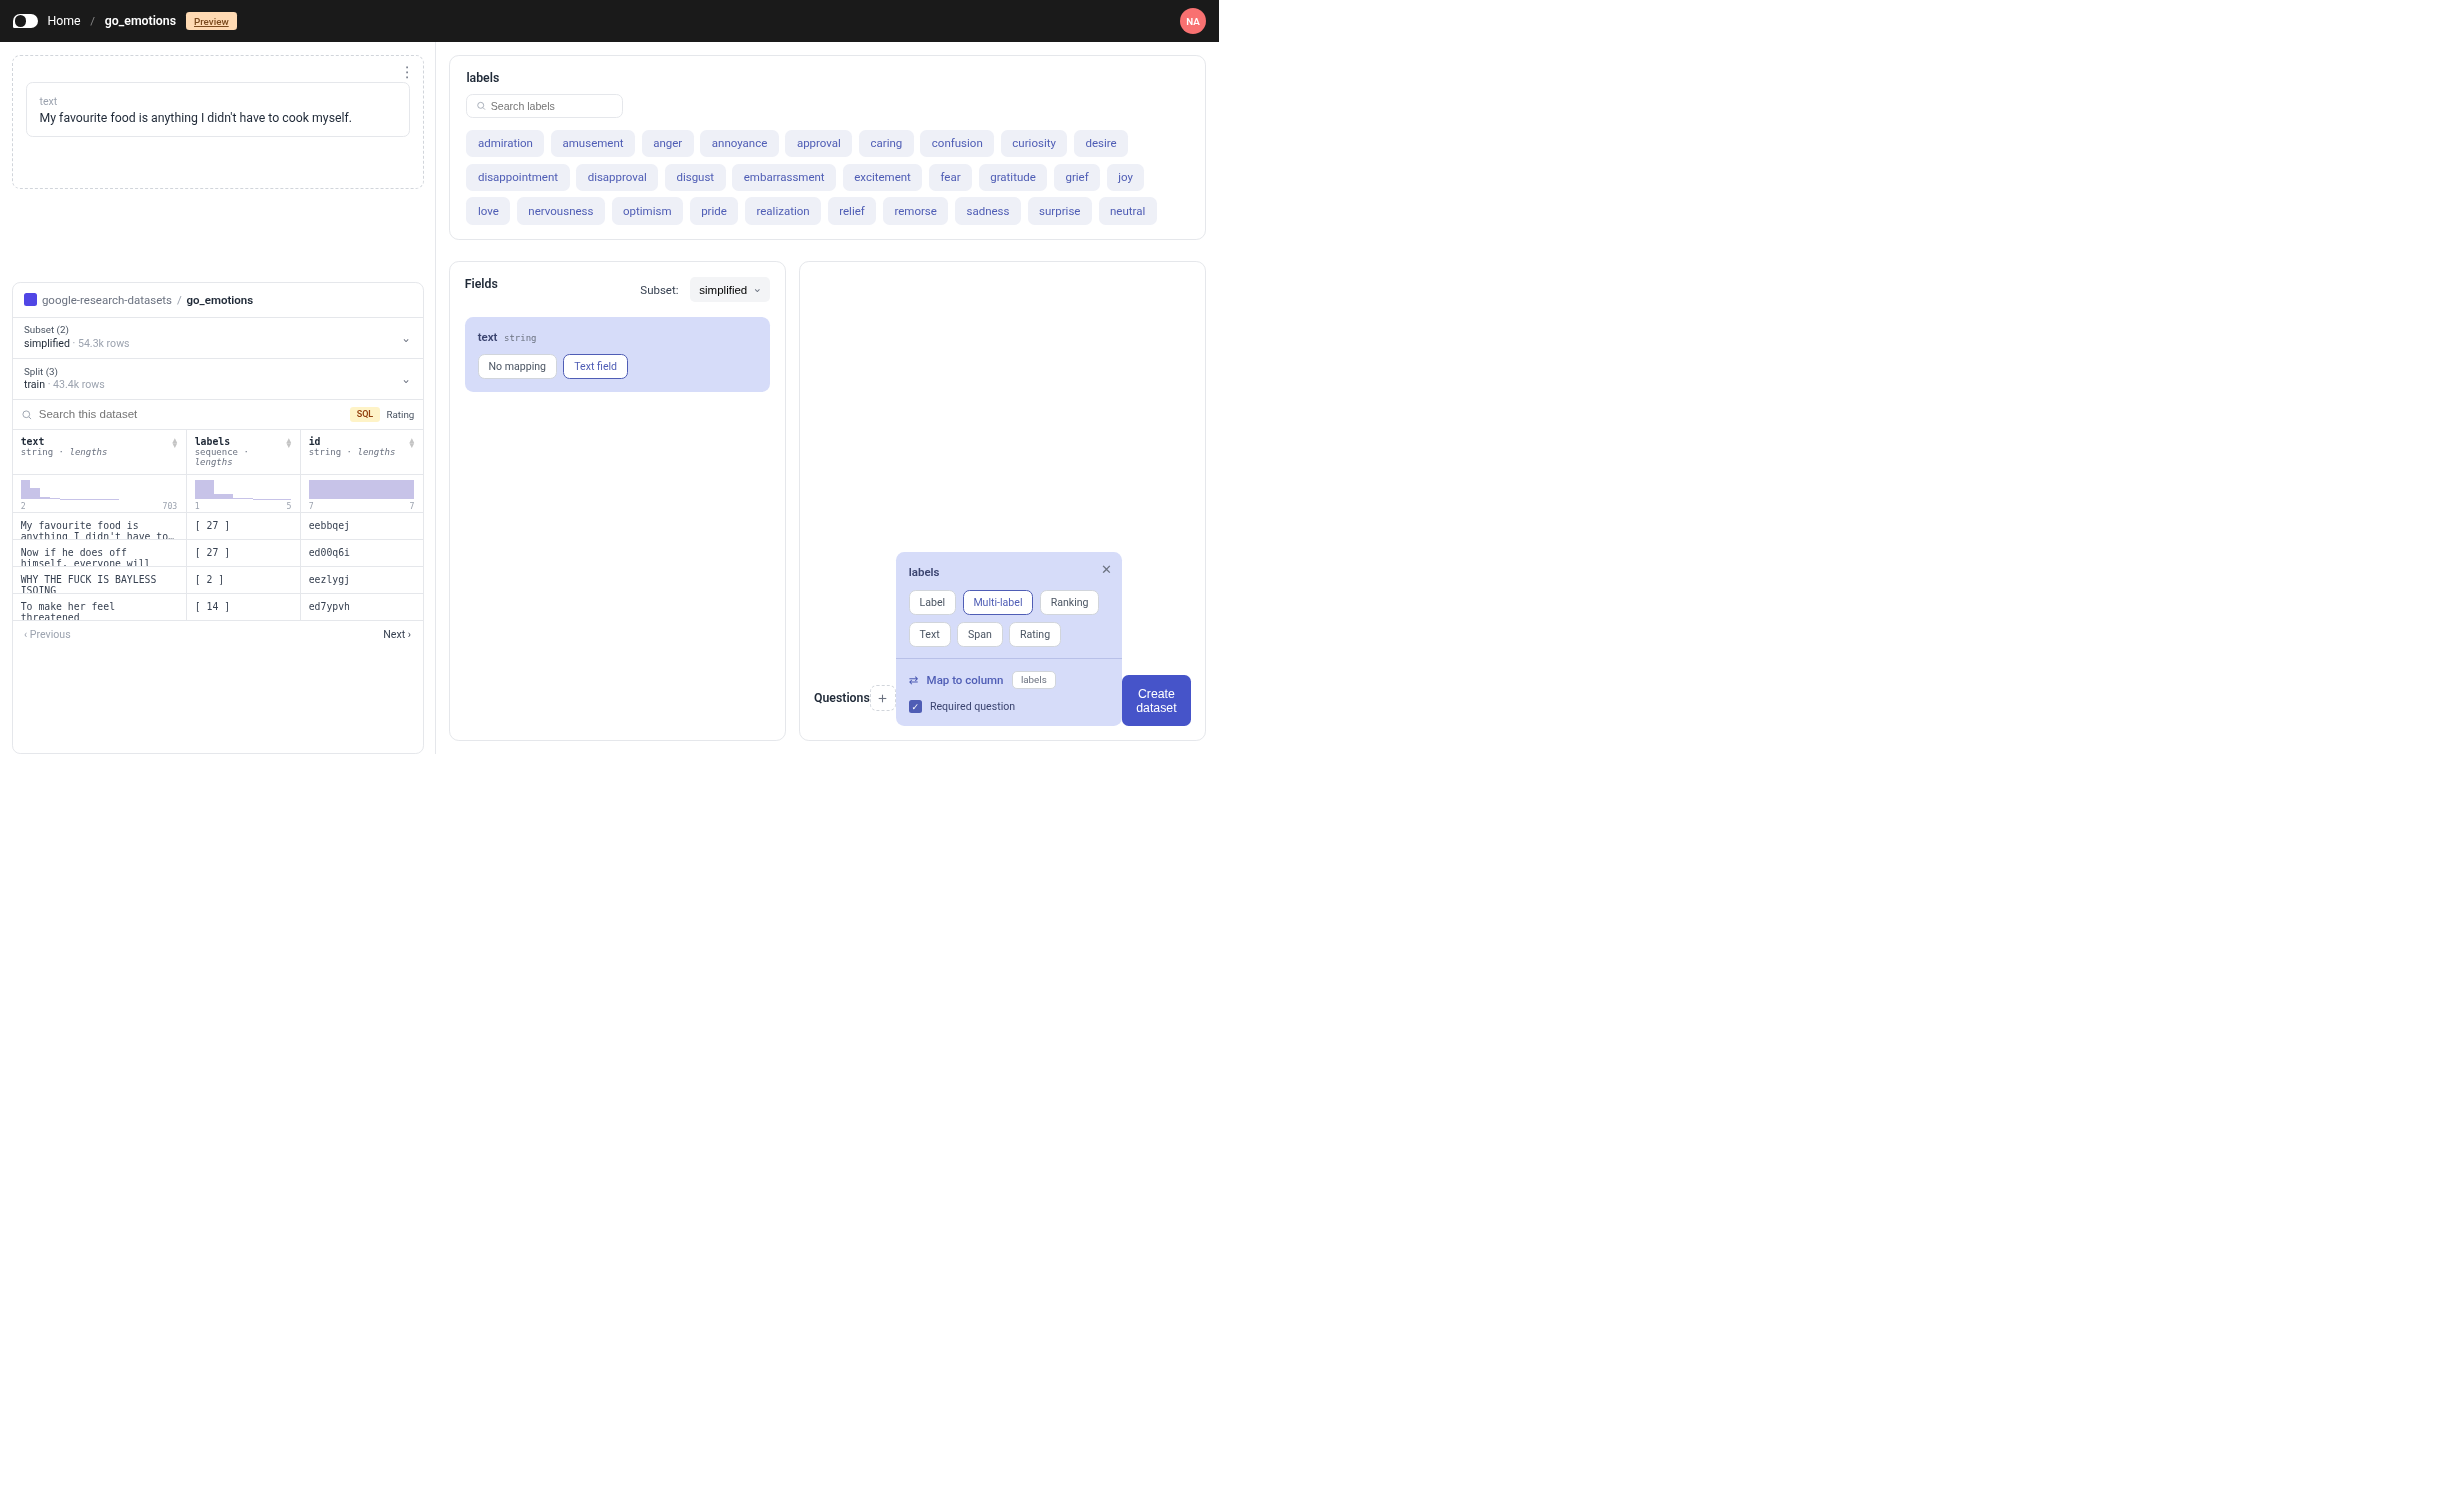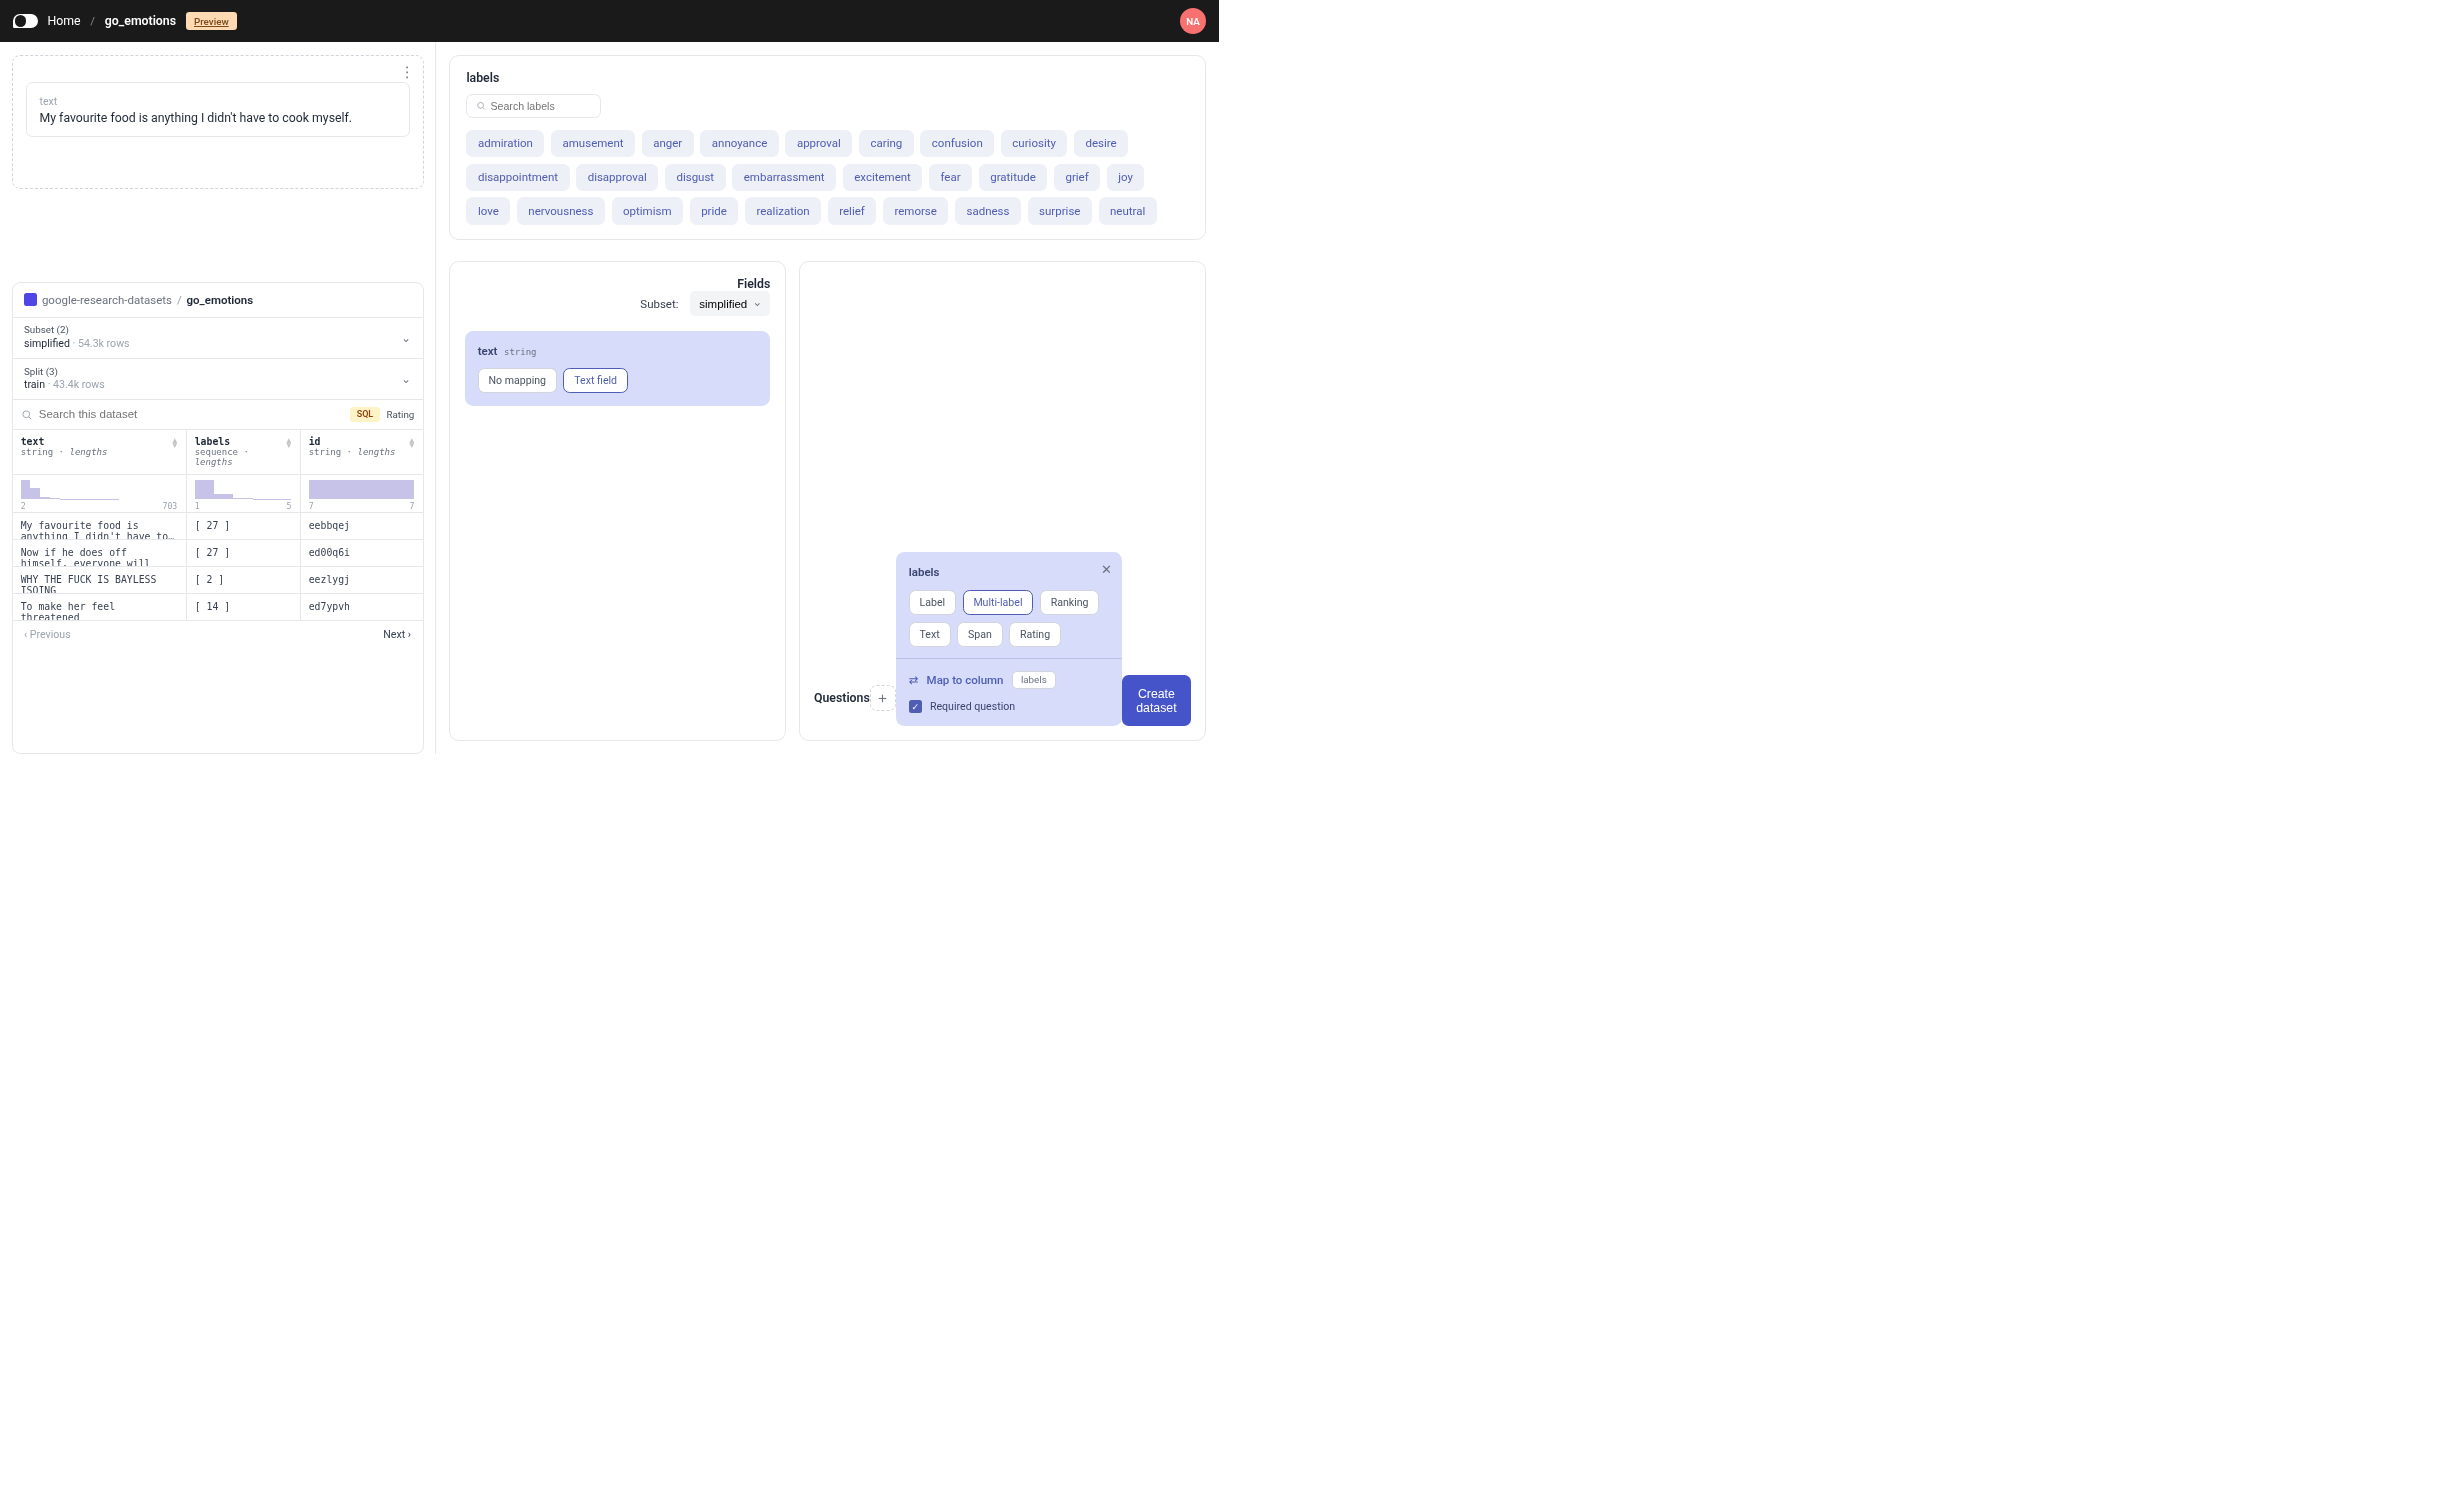--- a/index.html
+++ b/index.html
@@ -207,21 +207,21 @@
       margin: 13px;
       border: 0.8px solid #e5e7eb;
       border-radius: 9.8px;
       padding: 14.7px 16.4px;
     }
     .panel-title { font-size: 12.3px; font-weight: 600; margin-bottom: 9.8px; }
     .search-labels {
       border: 0.8px solid #e5e7eb;
       border-radius: 6.6px;
       padding: 4.9px 8.2px;
-      width: 135px;
+      width: 157px;
       display: flex;
       align-items: flex-start;
       gap: 4.9px;
       margin-bottom: 11.5px;
     }
     .search-labels input { border: none; outline: none; font-size: 10.6px; width: 100%; }
     .label-chips { display: flex; flex-wrap: wrap; gap: 6.6px; }
     .label-chip {
       background: #eef0f7;
       color: #4f5db5;
@@ -240,23 +240,22 @@
     }
     .fields-panel {
       width: 337px;
       border: 0.8px solid #e5e7eb;
       border-radius: 9.8px;
       padding: 14.7px;
     }
     .fields-header {
       display: flex;
       justify-content: space-between;
-      align-items: flex-end;
+      align-items: flex-start;
       margin-bottom: 14.7px;
-      flex-direction: column;
     }
     .subset-group { display: flex; align-items: center; gap: 11px; font-size: 11.5px; color: #374151; }
     .subset-select {
       background: #f3f4f6;
       border: none;
       border-radius: 4.9px;
       padding: 6.6px 23px 6.6px 9.8px;
       font-size: 11.5px;
       appearance: none;
       position: relative;

